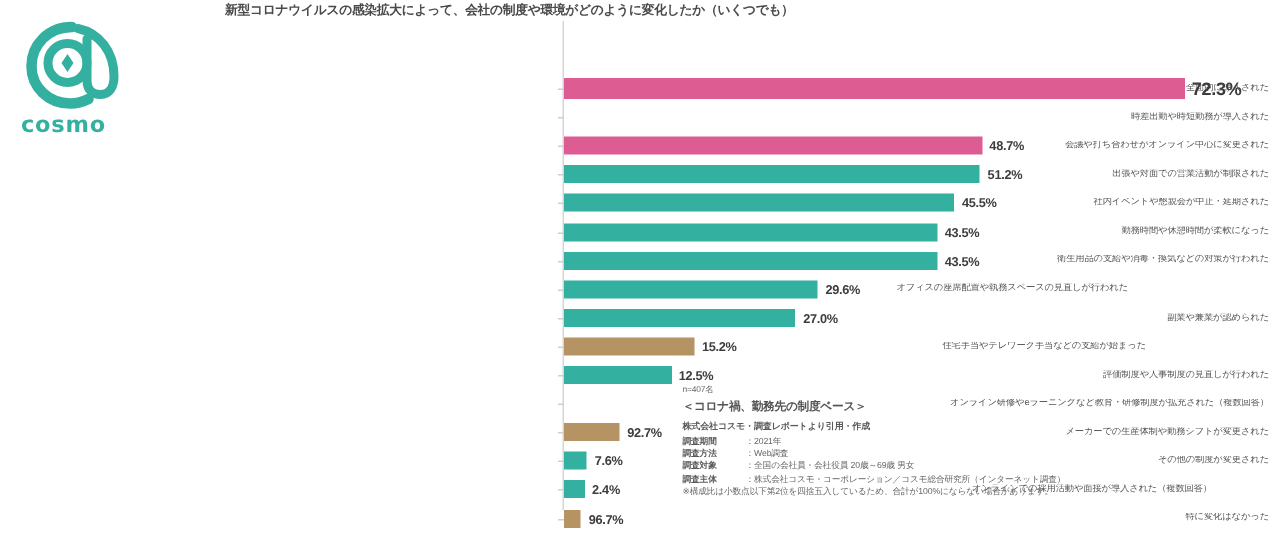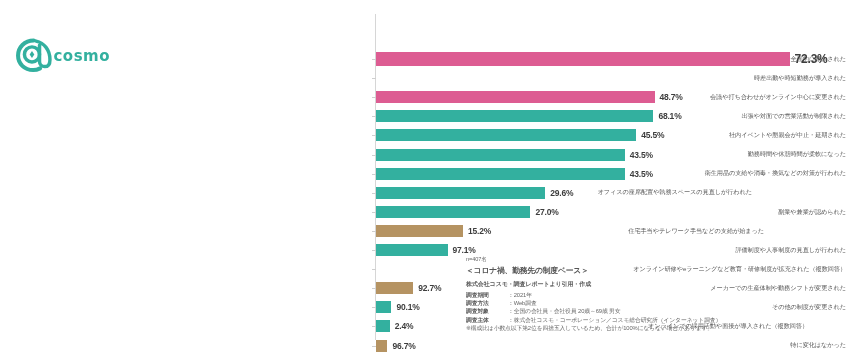--- a/index.html
+++ b/index.html
@@ -7,21 +7,21 @@
     width:850px;height:355px;
     background:#ffffff;
     font-family:"Liberation Sans","DejaVu Sans",sans-serif;
     overflow:hidden;
     position:relative;
   }
   #canvas{position:relative;width:850px;height:355px;}
 
   
   .logo-block{position:absolute;left:14px;top:12px;width:96px;height:86px;
-    display:flex;align-items:center;justify-content:flex-start;}
+    display:flex;flex-direction:column;justify-content:flex-start;}
   .logo-mark{width:68px;height:62px;}
   .logo-word{margin-top:2px;font-size:15px;font-weight:bold;letter-spacing:.5px;
     color:#33B09F;line-height:1;font-family:"DejaVu Sans",sans-serif;}
 
   
   .chart-title{
     position:absolute;left:150px;top:1px;width:560px;
     font-size:8.5px;font-weight:bold;color:#4a4a4a;
     white-space:nowrap;overflow:hidden;letter-spacing:-0.2px;
   }
@@ -41,21 +41,21 @@
   .bar{height:12px;border-radius:0;}
   .bar-val{
     margin-left:5px;font-size:8.5px;font-weight:bold;color:#3d3d3d;
     white-space:nowrap;letter-spacing:-0.2px;
   }
   .row.big .bar{height:14px;}
   .row.big .bar-val{font-size:12px;}
   .tick{position:absolute;left:372px;width:4px;height:1px;background:#cfcfcf;}
 
   
-  .annot{position:absolute;left:466px;top:256px;width:380px;color:#666;}
+  .annot{position:absolute;left:455px;top:256px;width:380px;color:#666;}
   .annot .n{font-size:5.6px;margin-bottom:1px;letter-spacing:-0.1px;}
   .annot .sub{font-size:7.8px;font-weight:bold;color:#555;margin-bottom:4px;letter-spacing:-0.2px;}
   .annot .hd{font-size:6px;font-weight:bold;color:#5a5a5a;margin-bottom:1.5px;letter-spacing:-0.1px;}
   .annot .ln{font-size:5.8px;line-height:1.45;color:#666;white-space:nowrap;letter-spacing:-0.1px;}
   .annot .k{display:inline-block;min-width:42px;font-weight:bold;color:#5a5a5a;}
 </style>
 </head>
 <body>
 
 <div id="canvas">
@@ -63,20 +63,21 @@
   <div class="logo-block">
     <svg class="logo-mark" viewBox="0 0 68 62">
       <path d="M34 6 C18 6 7 18 7 32 C7 46 18 57 33 57 C39 57 43 55 45 54" fill="none" stroke="#33B09F" stroke-width="7" stroke-linecap="round"></path>
       <circle cx="31" cy="30" r="13" fill="none" stroke="#33B09F" stroke-width="6"></circle>
       <path d="M31 24 L35 30 L31 36 L27 30 Z" fill="#33B09F"></path>
       <path d="M44 14 L44 42 C44 48 48 51 53 51 C59 51 62 46 62 39 C62 22 52 10 38 7" fill="none" stroke="#33B09F" stroke-width="6" stroke-linecap="round"></path>
     </svg>
     <div class="logo-word">cosmo</div>
   </div>
 
+  <div class="chart-title">新型コロナウイルスの感染拡大によって、会社の制度や環境がどのように変化したか（いくつでも）</div>
 
   <div class="plot">
     <div class="axis-line"></div>
     <div id="rows">
         <div class="row big" style="top: 4px; width: 850px;">
           <div class="cat-label">在宅勤務・テレワークが一部または全面的に導入された</div>
           <div class="tick" style="top: 9px;"></div>
           <div class="bar-wrap">
             <div class="bar" style="width: 413.556px; background: rgb(221, 92, 146);"></div>
             <div class="bar-val">72.3%</div>
@@ -92,21 +93,21 @@
           <div class="bar-wrap">
             <div class="bar" style="width: 278.564px; background: rgb(221, 92, 146);"></div>
             <div class="bar-val">48.7%</div>
           </div>
         </div>
         <div class="row" style="top: 61.3px; width: 850px;">
           <div class="cat-label">出張や対面での営業活動が制限された</div>
           <div class="tick" style="top: 9px;"></div>
           <div class="bar-wrap">
             <div class="bar" style="width: 277.42px; background: rgb(51, 176, 159);"></div>
-            <div class="bar-val">68.1%</div>
+            <div class="bar-val">51.2%</div>
           </div>
         </div>
         <div class="row" style="top: 80.4px; width: 850px;">
           <div class="cat-label">社内イベントや懇親会が中止・延期された</div>
           <div class="tick" style="top: 9px;"></div>
           <div class="bar-wrap">
             <div class="bar" style="width: 260.26px; background: rgb(51, 176, 159);"></div>
             <div class="bar-val">45.5%</div>
           </div>
         </div>
@@ -148,41 +149,41 @@
           <div class="bar-wrap">
             <div class="bar" style="width: 86.944px; background: rgb(181, 147, 98);"></div>
             <div class="bar-val">15.2%</div>
           </div>
         </div>
         <div class="row" style="top: 195px; width: 850px;">
           <div class="cat-label">評価制度や人事制度の見直しが行われた</div>
           <div class="tick" style="top: 9px;"></div>
           <div class="bar-wrap">
             <div class="bar" style="width: 71.5px; background: rgb(51, 176, 159);"></div>
-            <div class="bar-val">97.1%</div>
+            <div class="bar-val">12.5%</div>
           </div>
         </div>
         <div class="row" style="top: 214.1px; width: 850px;">
           <div class="cat-label">オンライン研修やeラーニングなど教育・研修制度が拡充された（複数回答）</div>
           <div class="tick" style="top: 9px;"></div>
         </div>
         <div class="row" style="top: 233.2px; width: 850px;">
           <div class="cat-label">メーカーでの生産体制や勤務シフトが変更された</div>
           <div class="tick" style="top: 9px;"></div>
           <div class="bar-wrap">
             <div class="bar" style="width: 37.18px; background: rgb(181, 147, 98);"></div>
             <div class="bar-val">92.7%</div>
           </div>
         </div>
         <div class="row" style="top: 252.3px; width: 850px;">
           <div class="cat-label">その他の制度が変更された</div>
           <div class="tick" style="top: 9px;"></div>
           <div class="bar-wrap">
             <div class="bar" style="width: 15.444px; background: rgb(51, 176, 159);"></div>
-            <div class="bar-val">90.1%</div>
+            <div class="bar-val">7.6%</div>
           </div>
         </div>
         <div class="row" style="top: 271.4px; width: 812px;">
           <div class="cat-label">オンラインでの採用活動や面接が導入された（複数回答）</div>
           <div class="tick" style="top: 9px;"></div>
           <div class="bar-wrap">
             <div class="bar" style="width: 13.728px; background: rgb(51, 176, 159);"></div>
             <div class="bar-val">2.4%</div>
           </div>
         </div>

